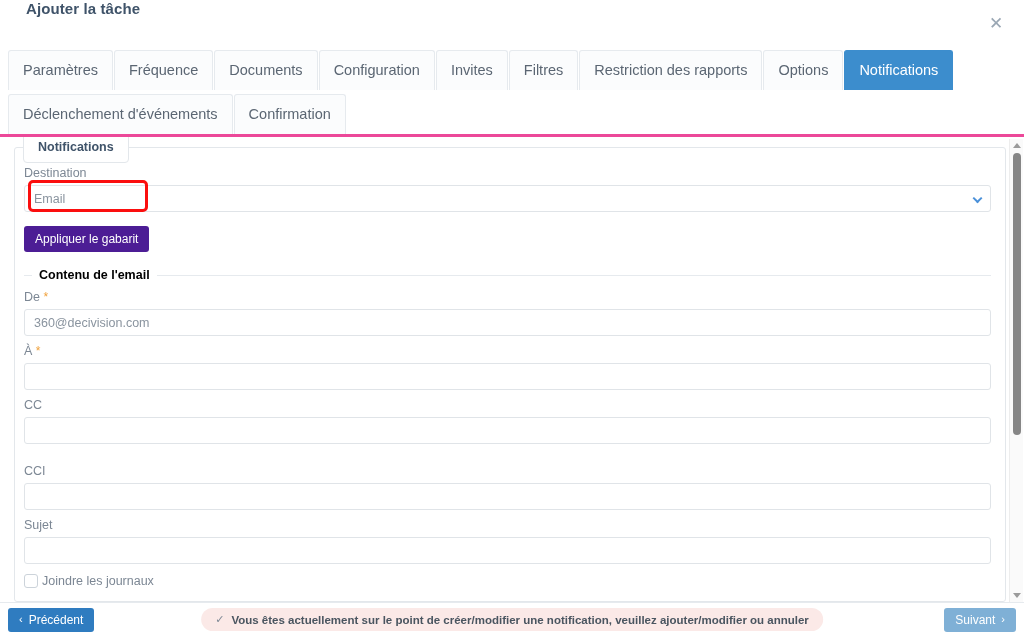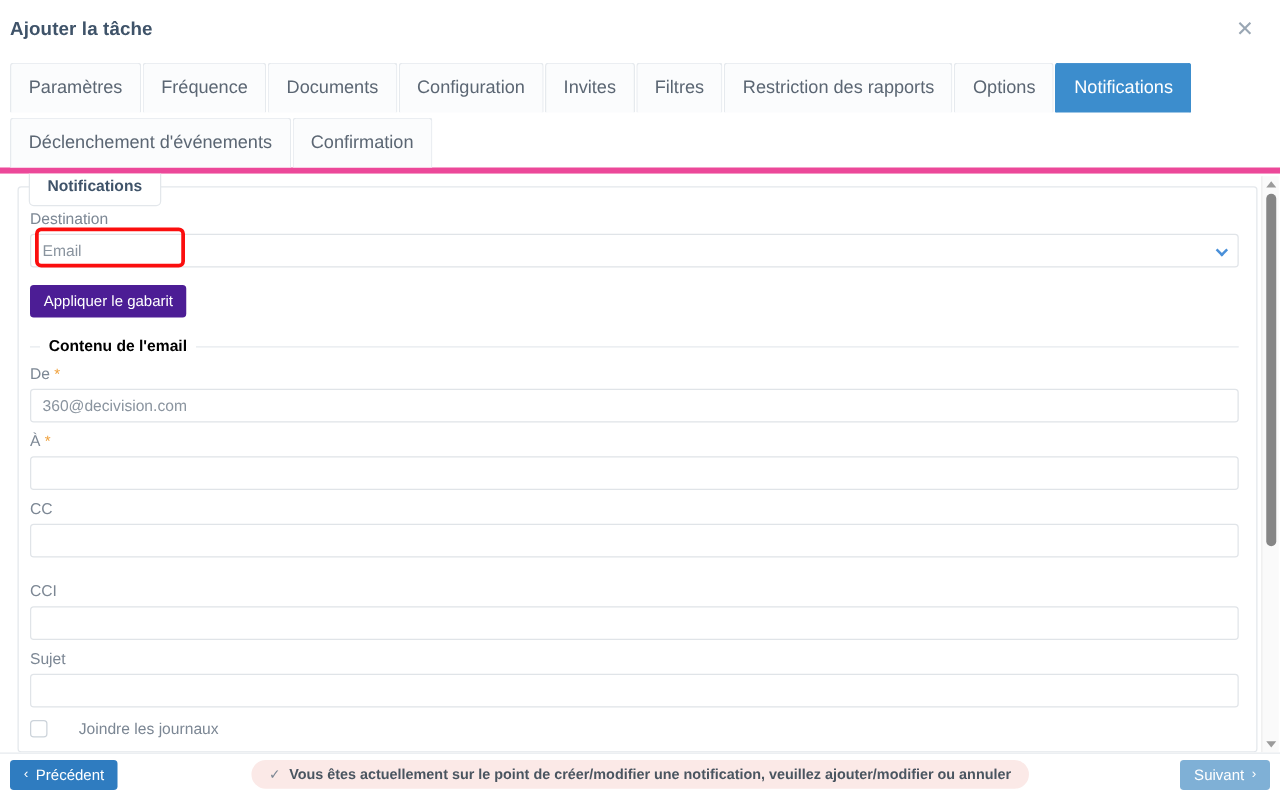--- a/index.html
+++ b/index.html
@@ -19,22 +19,21 @@
     display: flex;
     flex-direction: column;
   }
 
   
   .modal-header {
     height: 46px;
     flex: 0 0 46px;
     background: #ffffff;
     display: flex;
-    align-items: center;
-    padding: 0 18px 0 8px;
+    padding: 0 18px 0 26px;
     position: relative;
   }
   .modal-title {
     font-size: 15px;
     font-weight: bold;
     color: #3f5369;
     letter-spacing: 0.1px;
   }
   .close-btn {
     position: absolute;
@@ -49,21 +48,21 @@
     cursor: pointer;
     background: none; border: none;
     font-family: "Liberation Sans", sans-serif;
   }
 
   
   .tabs-wrap {
     flex: 0 0 auto;
     background: #ffffff;
     padding: 0 0 0 8px;
-    border-bottom: 5px solid #ec4899;
+    border-bottom: 3px solid #ec4899;
   }
   .tabs-row {
     display: flex;
     flex-wrap: wrap;
     align-items: flex-start;
   }
   .tab {
     height: 40px;
     padding: 0 14px;
     display: flex;
@@ -196,21 +195,21 @@
   .two-col {
     display: flex;
     gap: 12px;
     flex-direction: column;
   }
   .two-col > .col { flex: 1 1 0; min-width: 0; }
 
   .checkbox-row {
     display: flex;
     align-items: center;
-    gap: 25px;
+    gap: 4px;
     margin-top: 10px;
   }
   .cbox {
     width: 14px; height: 14px;
     border: 1px solid #ccd3da;
     border-radius: 3px;
     background: #fff;
     cursor: pointer;
     flex: 0 0 14px;
   }

